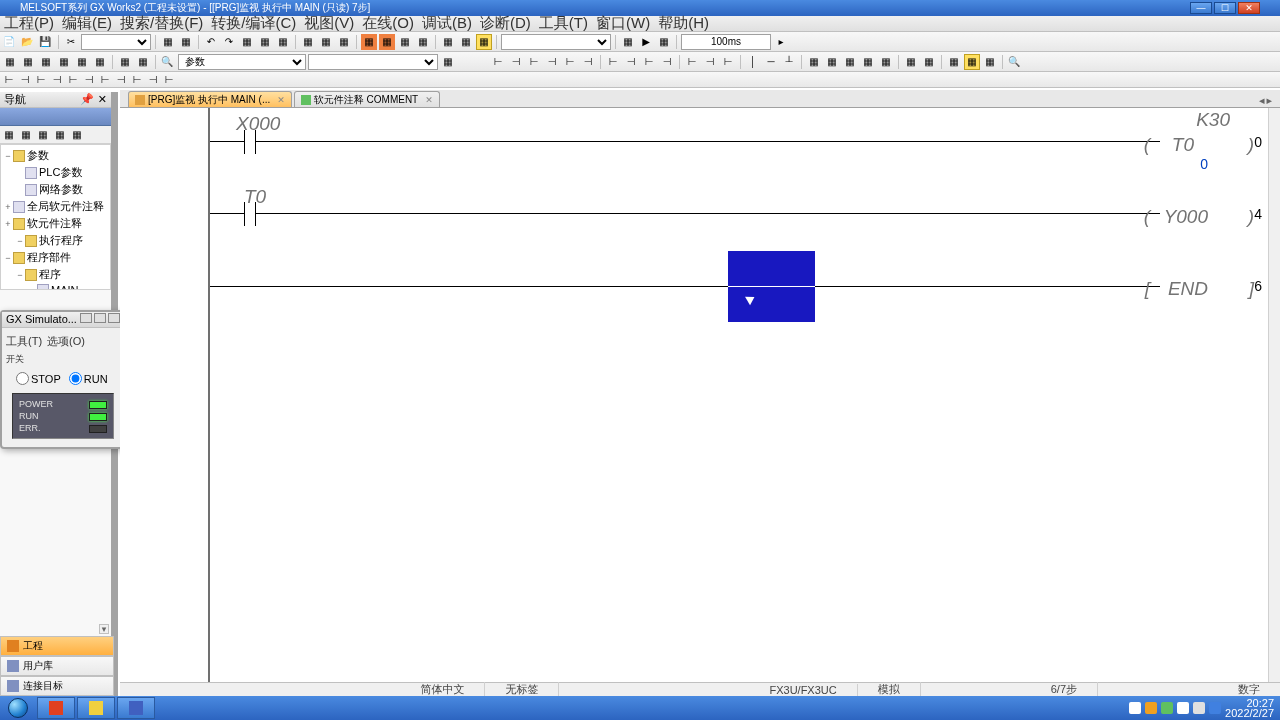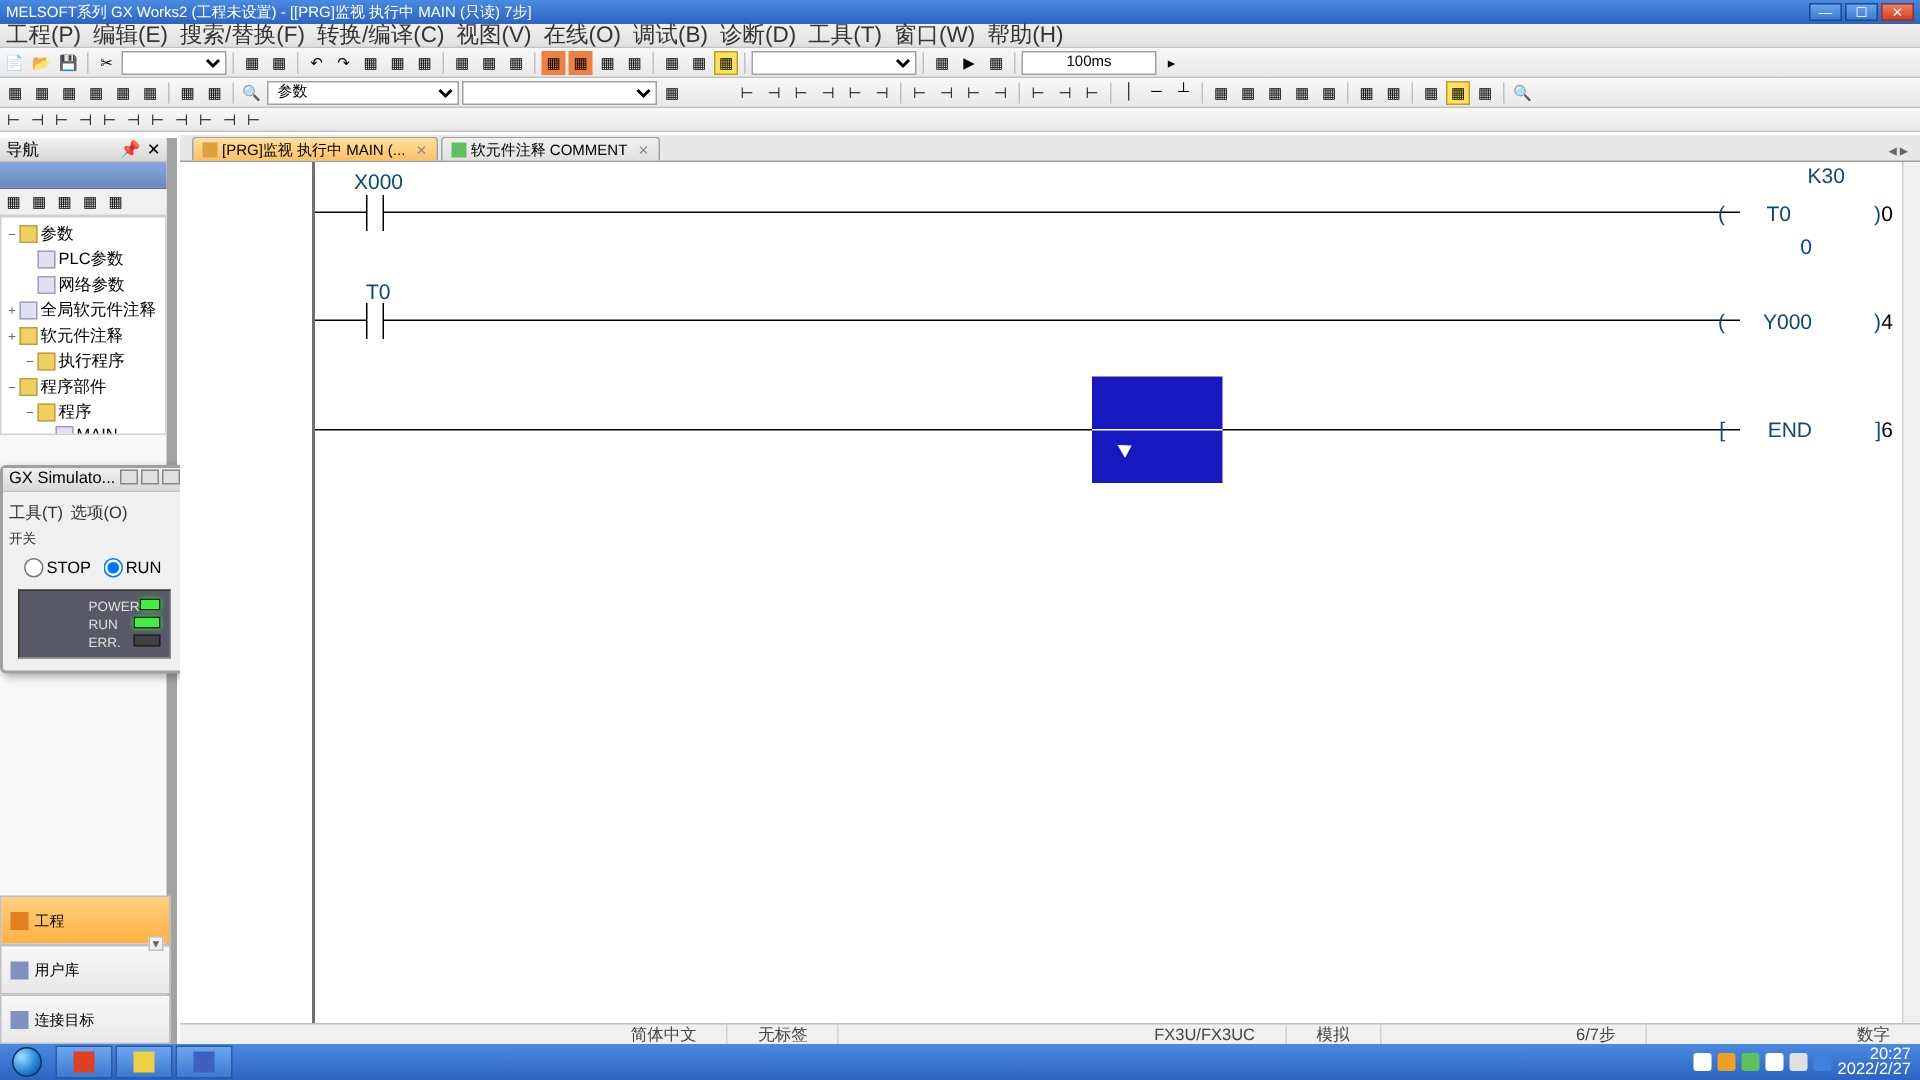--- a/index.html
+++ b/index.html
@@ -1,19 +1,19 @@
 <!DOCTYPE html>
 <html><head>
 <meta charset="utf-8">
 <style>
 * { margin: 0; padding: 0; box-sizing: border-box; font-family: "Microsoft YaHei", Tahoma, sans-serif; font-size: 11px; }
 body { background: #fff; width: 1280px; height: 720px; overflow: hidden; position: relative; }
 
 
-.titlebar { height: 16px; background: linear-gradient(#4a8ae0,#2c64c0); color: #fff; display: flex; align-items: center; padding: 0 4px; }
+.titlebar { height: 16px; background: linear-gradient(#4a8ae0,#2c64c0); color: #fff; display: flex; align-items: center; padding: 0 20px; }
 .titlebar .title { flex: 1; font-size: 10px; white-space: nowrap; overflow: hidden; }
 .titlebar .win-btns { display: flex; gap: 2px; }
 .titlebar .win-btn { width: 22px; height: 12px; border: 1px solid #1a4a90; background: linear-gradient(#6aa6f0,#3a7ad0); display: flex; align-items: center; justify-content: center; font-size: 9px; color: #fff; }
 .titlebar .win-btn.close { background: linear-gradient(#f08060,#d04020); border-color: #a03010; }
 
 
 .menubar { height: 16px; background: linear-gradient(#f0f0f0,#e0e0e0); display: flex; align-items: center; padding: 0 4px; gap: 8px; border-bottom: 1px solid #c0c0c0; }
 .menubar span { font-size: 15px; color: #333; }
 
 
@@ -45,28 +45,28 @@
 
 .simulator { position: absolute; left: 0; top: 310px; width: 126px; background: #f0f0f0; border: 2px solid #a0a0a0; border-radius: 4px; box-shadow: 2px 2px 6px rgba(0,0,0,.3); }
 .sim-title { height: 16px; background: linear-gradient(#f0f0f0,#d8d8d8); font-size: 9px; padding: 1px 4px; border-bottom: 1px solid #c0c0c0; display: flex; }
 .sim-title .sp { margin-left: auto; display: flex; gap: 2px; }
 .sim-title .sp span { width: 12px; height: 10px; border: 1px solid #888; background: #e0e0e0; }
 .sim-body { padding: 4px; }
 .sim-row { font-size: 9px; color: #333; padding: 2px 0; }
 .sim-radio { display: flex; gap: 8px; padding: 4px 10px; }
 .sim-radio label { font-size: 10px; display: flex; align-items: center; gap: 2px; }
 .sim-leds { background: #585868; border: 1px inset #888; margin: 4px 6px; padding: 4px; }
-.led-row { display: flex; align-items: flex-start; justify-content: space-between; padding: 1px 2px; margin-left: 40px; }
+.led-row { display: flex; align-items: flex-end; justify-content: space-between; padding: 1px 2px; }
 .led-row span { font-size: 9px; color: #e0e0e0; }
 .led { width: 18px; height: 8px; background: #404040; border: 1px solid #202020; }
 .led.on { background: #40f040; box-shadow: 0 0 3px #40f040; }
 
 
 .left-tabs { position: absolute; left: 0; bottom: 0; width: 114px; }
-.left-tab { height: 33px; border: 1px solid #c0c0c0; padding: 2px 6px; font-size: 10px; display: flex; align-items: center; gap: 4px; }
+.left-tab { height: 20px; border: 1px solid #c0c0c0; padding: 2px 6px; font-size: 10px; display: flex; align-items: center; gap: 4px; }
 .left-tab.active { background: linear-gradient(#ffd080,#ffb040); }
 .left-tab.inactive { background: linear-gradient(#f8f8f8,#e8e8e8); }
 .left-tab .ticon { width: 12px; height: 12px; display: inline-block; }
 
 
 .doc-tabs { position: absolute; left: 120px; top: 90px; right: 0; height: 18px; background: #e8e8e8; border-bottom: 1px solid #a0a0a0; display: flex; align-items: flex-end; padding-left: 8px; }
 .doc-tab { height: 16px; padding: 1px 6px; font-size: 10px; border: 1px solid #a0a0a0; border-bottom: none; background: linear-gradient(#f0f0f0,#e0e0e0); margin-right: 2px; display: flex; align-items: center; gap: 3px; border-radius: 3px 3px 0 0; }
 .doc-tab.active { background: linear-gradient(#ffe0a0,#ffc060); }
 .doc-tab .dicon { width: 10px; height: 10px; display: inline-block; }
 .doc-tab .xbtn { font-size: 9px; color: #888; margin-left: 4px; }
@@ -76,21 +76,21 @@
 .editor { position: absolute; left: 120px; top: 108px; right: 0; bottom: 24px; background: #fff; overflow: hidden; }
 .ladder-canvas { position: absolute; left: 0; top: 0; right: 12px; bottom: 0; }
 .step-col { position: absolute; left: 0; top: 0; width: 90px; bottom: 0; border-right: 2px solid #707070; }
 .step-num { position: absolute; right: 6px; font-size: 14px; color: #000; }
 
 .rung-line { position: absolute; height: 1px; background: #000; }
 .contact { position: absolute; width: 20px; height: 24px; }
 .contact .vbar { position: absolute; top: 0; bottom: 0; width: 1px; background: #000; }
 .contact .vbar.l { left: 4px; }
 .contact .vbar.r { right: 4px; }
-.coil-label { position: absolute; font-size: 14px; color: #0c4a6e; }
+.coil-label { position: absolute; font-size: 19px; color: #737373; font-style: italic; }
 .val-label { position: absolute; font-size: 14px; color: #0040c0; }
 
 .sel-box { position: absolute; background: #1818c0; }
 .cursor-ptr { position: absolute; width: 10px; height: 12px; }
 .cursor-ptr::before { content: ""; position: absolute; left: 0; top: 0; border-left: 8px solid #fff; border-top: 5px solid transparent; border-bottom: 5px solid transparent; transform: rotate(-30deg); }
 
 .vscroll { position: absolute; right: 0; top: 0; bottom: 0; width: 12px; background: #f0f0f0; border-left: 1px solid #d0d0d0; }
 .statusbar2 { position: absolute; left: 120px; right: 0; bottom: 24px; height: 14px; background: #f0f0f0; border-top: 1px solid #c0c0c0; font-size: 10px; display: flex; align-items: center; }
 .statusbar2 .cell { padding: 0 20px; border-right: 1px solid #d0d0d0; color: #444; }
 .statusbar2 .spacer { flex: 1; }

